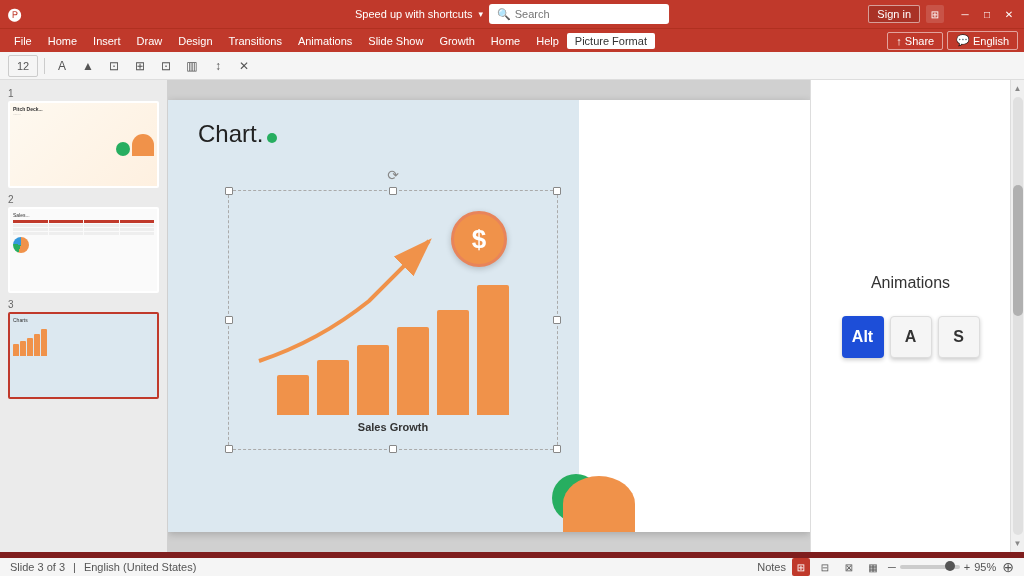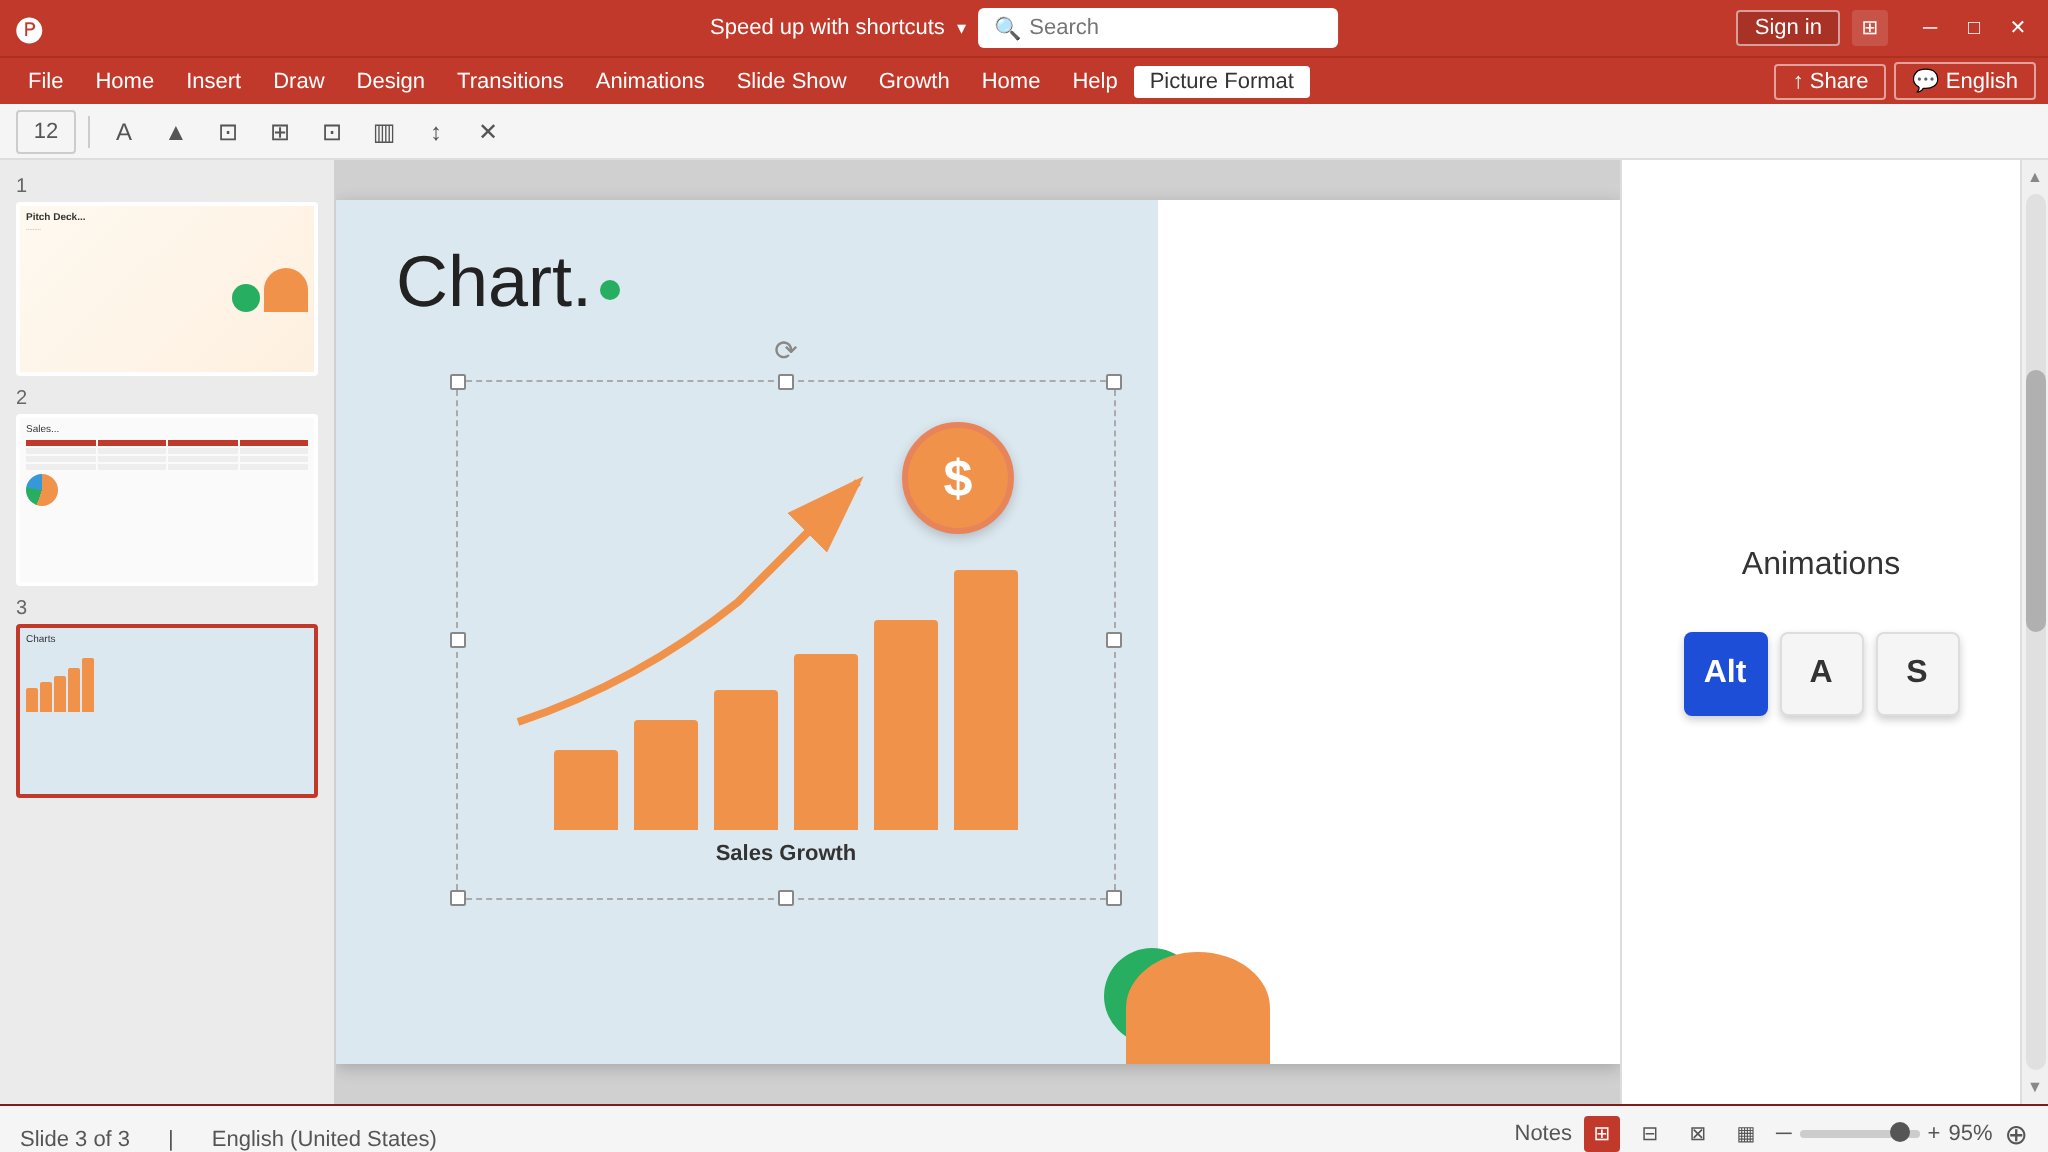--- a/index.html
+++ b/index.html
@@ -391,27 +391,27 @@
       width: 100%;
       height: 30%;
       background: #b0b0b0;
       border-radius: 5px;
     }
 
     
     .status-bar {
       height: 24px;
       background: #f5f5f5;
-      border-top: 1px solid #7f1d1d;
-      display: flex;
-      align-items: flex-end;
+      border-top: 6px solid #7f1d1d;
+      display: flex;
+      align-items: center;
       padding: 0 10px;
       font-size: 11px;
       color: #555;
-      gap: 19px;
+      gap: 8px;
     }
     .status-bar-right {
       margin-left: auto;
       display: flex;
       align-items: center;
       gap: 6px;
     }
     .view-btn {
       width: 18px; height: 18px;
       display: flex; align-items: center; justify-content: center;
@@ -622,21 +622,21 @@
       </div>
     </div>
   </div>
 
   <div class="canvas-area">
     <div class="slide-canvas">
       <div class="slide-bg-left"></div>
       <div class="slide-bg-right"></div>
 
       <div class="chart-title">
-        <span style="font-size:36px;font-weight:300;color:#222;">Chart.</span>
+        <span style="font-size:24px;font-weight:300;color:#222;">Chart.</span>
         <span class="chart-dot"></span>
       </div>
 
       <div class="selected-box">
 
         <div class="rotate-handle">⟳</div>
 
         <div class="selection-handle handle-tl"></div>
         <div class="selection-handle handle-tm"></div>
         <div class="selection-handle handle-tr"></div>

